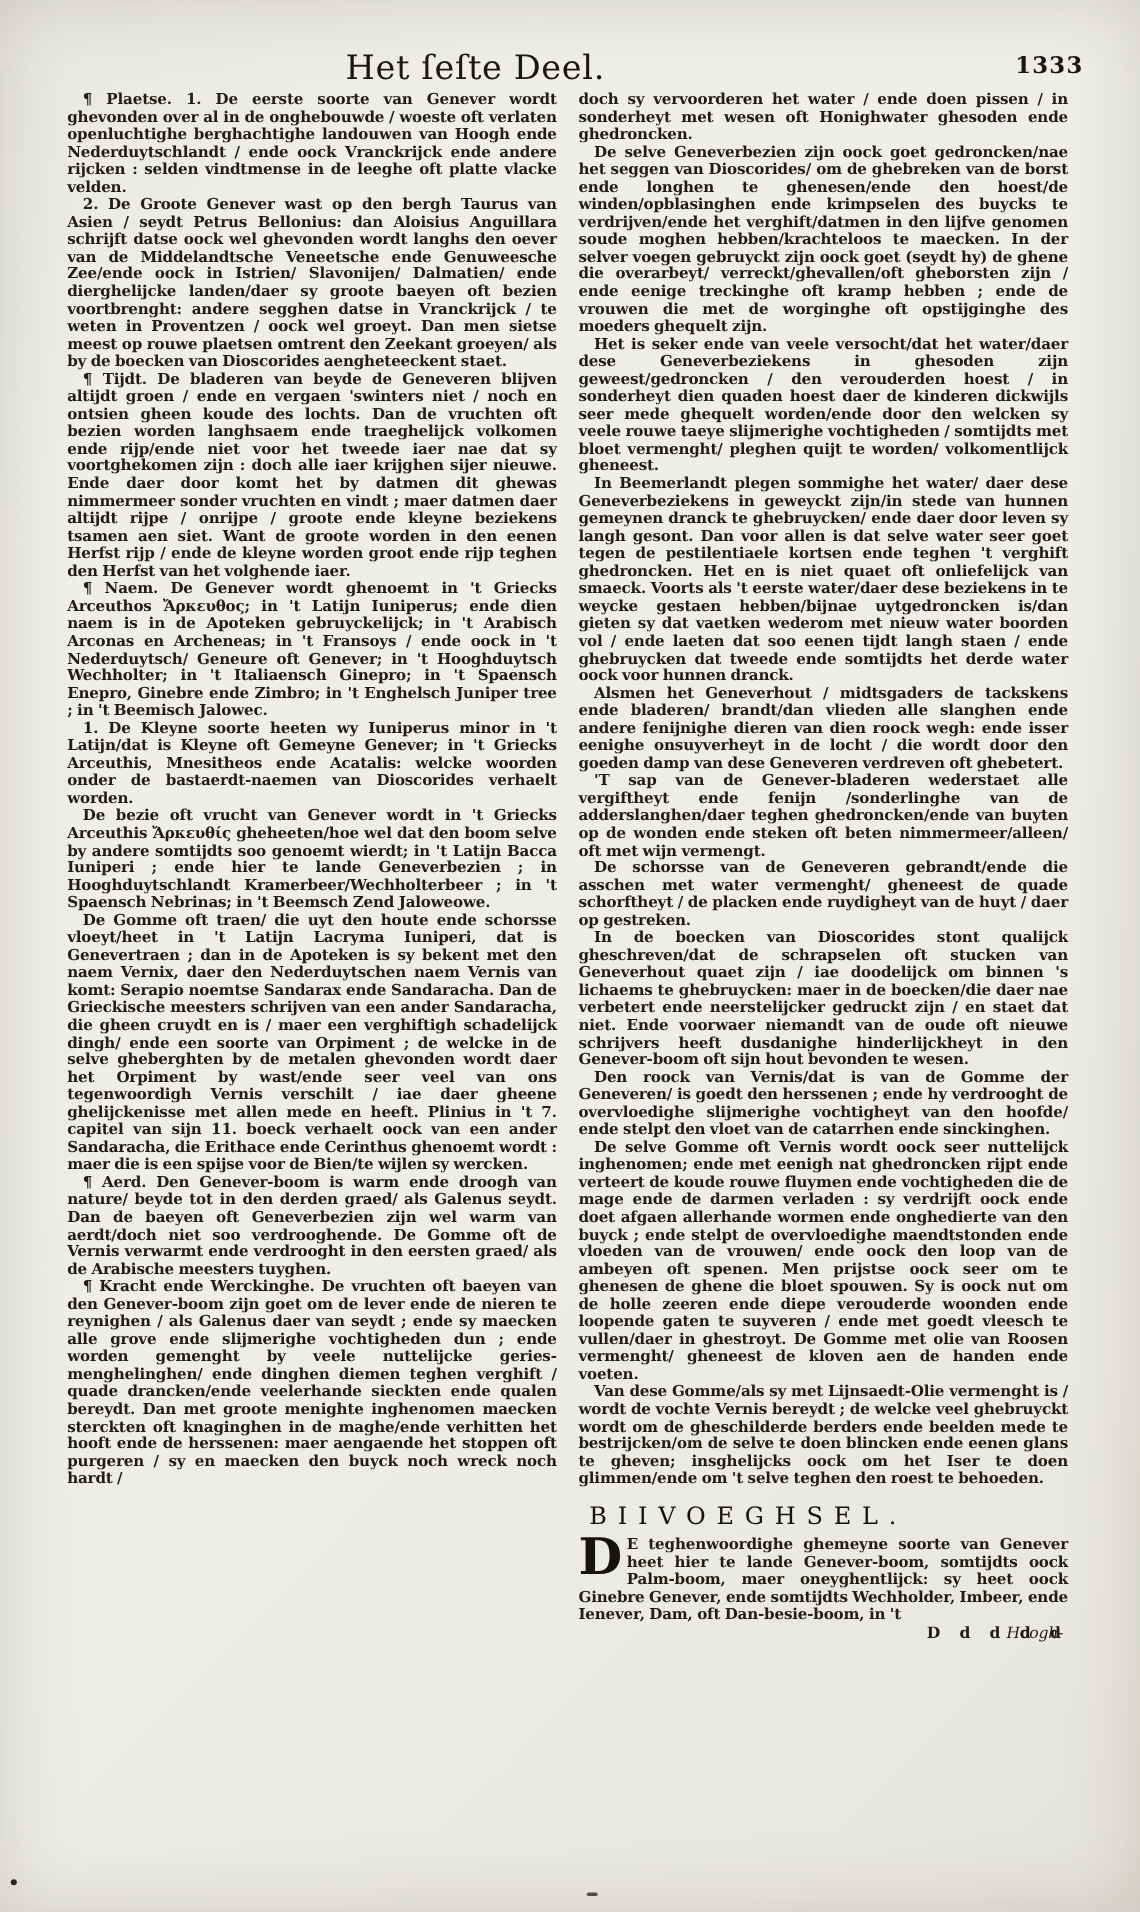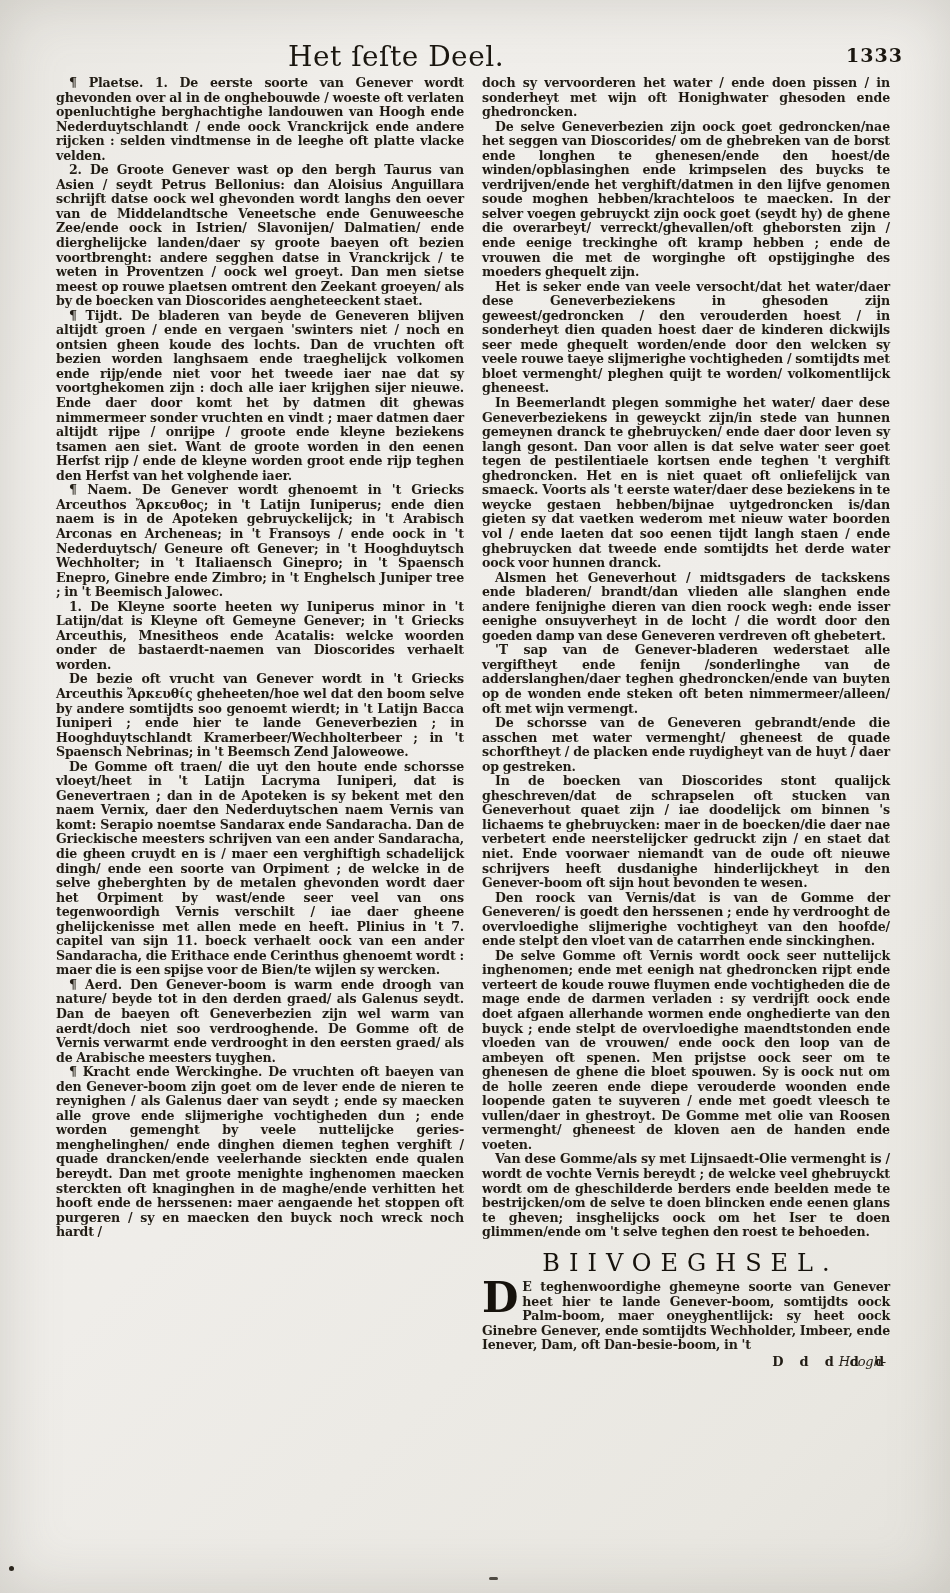--- a/index.html
+++ b/index.html
@@ -21,21 +21,21 @@
   .page-number{position:absolute;left:846px;top:44px;font-size:19px;font-weight:700;letter-spacing:1px;}
   
   .col{position:absolute;top:76px;width:408px;text-align:justify;
        font-size:12.6px;line-height:14.55px;font-weight:700;
        letter-spacing:-.15px;word-spacing:-.5px;color:#211c14;}
   .col-left{left:56px;}
   .col-right{left:482px;}
   .para{margin:0;text-indent:13px;}
   .para.noindent{text-indent:0;}
   .supplement-heading{
-    margin:16px 0 10px 0;text-align:center;font-size:24px;font-weight:500;
+    margin:16px 0 10px 0;font-size:20px;font-weight:500;
     letter-spacing:9px;text-indent:9px;color:#16120c;
   }
   .supplement{text-indent:0;}
   .dropcap{
     float:left;font-size:42px;line-height:32px;padding:2px 4px 0 0;
     font-weight:700;color:#16120c;
   }
   .sig-line{position:relative;height:16px;margin-top:2px;}
   .sig{position:absolute;left:0;right:0;text-align:right;letter-spacing:6px;font-weight:700;font-size:13px;}
   .catchword{position:absolute;right:4px;font-weight:400;font-size:13px;font-style:italic;}
@@ -57,21 +57,21 @@
     <p class="para">¶ Tijdt. De bladeren van beyde de Geneveren blijven altijdt groen / ende en vergaen 'swinters niet / noch en ontsien gheen koude des lochts. Dan de vruchten oft bezien worden langhsaem ende traeghelijck volkomen ende rijp/ende niet voor het tweede iaer nae dat sy voortghekomen zijn : doch alle iaer krijghen sijer nieuwe. Ende daer door komt het by datmen dit ghewas nimmermeer sonder vruchten en vindt ; maer datmen daer altijdt rijpe / onrijpe / groote ende kleyne beziekens tsamen aen siet. Want de groote worden in den eenen Herfst rijp / ende de kleyne worden groot ende rijp teghen den Herfst van het volghende iaer.</p>
     <p class="para">¶ Naem. De Genever wordt ghenoemt in 't Griecks Arceuthos Ἄρκευθος; in 't Latijn Iuniperus; ende dien naem is in de Apoteken gebruyckelijck; in 't Arabisch Arconas en Archeneas; in 't Fransoys / ende oock in 't Nederduytsch/ Geneure oft Genever; in 't Hooghduytsch Wechholter; in 't Italiaensch Ginepro; in 't Spaensch Enepro, Ginebre ende Zimbro; in 't Enghelsch Juniper tree ; in 't Beemisch Jalowec.</p>
     <p class="para">1. De Kleyne soorte heeten wy Iuniperus minor in 't Latijn/dat is Kleyne oft Gemeyne Genever; in 't Griecks Arceuthis, Mnesitheos ende Acatalis: welcke woorden onder de bastaerdt-naemen van Dioscorides verhaelt worden.</p>
     <p class="para">De bezie oft vrucht van Genever wordt in 't Griecks Arceuthis Ἄρκευθίς gheheeten/hoe wel dat den boom selve by andere somtijdts soo genoemt wierdt; in 't Latijn Bacca Iuniperi ; ende hier te lande Geneverbezien ; in Hooghduytschlandt Kramerbeer/Wechholterbeer ; in 't Spaensch Nebrinas; in 't Beemsch Zend Jaloweowe.</p>
     <p class="para">De Gomme oft traen/ die uyt den houte ende schorsse vloeyt/heet in 't Latijn Lacryma Iuniperi, dat is Genevertraen ; dan in de Apoteken is sy bekent met den naem Vernix, daer den Nederduytschen naem Vernis van komt: Serapio noemtse Sandarax ende Sandaracha. Dan de Grieckische meesters schrijven van een ander Sandaracha, die gheen cruydt en is / maer een verghiftigh schadelijck dingh/ ende een soorte van Orpiment ; de welcke in de selve gheberghten by de metalen ghevonden wordt daer het Orpiment by wast/ende seer veel van ons tegenwoordigh Vernis verschilt / iae daer gheene ghelijckenisse met allen mede en heeft. Plinius in 't 7. capitel van sijn 11. boeck verhaelt oock van een ander Sandaracha, die Erithace ende Cerinthus ghenoemt wordt : maer die is een spijse voor de Bien/te wijlen sy wercken.</p>
     <p class="para">¶ Aerd. Den Genever-boom is warm ende droogh van nature/ beyde tot in den derden graed/ als Galenus seydt. Dan de baeyen oft Geneverbezien zijn wel warm van aerdt/doch niet soo verdrooghende. De Gomme oft de Vernis verwarmt ende verdrooght in den eersten graed/ als de Arabische meesters tuyghen.</p>
     <p class="para">¶ Kracht ende Werckinghe. De vruchten oft baeyen van den Genever-boom zijn goet om de lever ende de nieren te reynighen / als Galenus daer van seydt ; ende sy maecken alle grove ende slijmerighe vochtigheden dun ; ende worden gemenght by veele nuttelijcke geries-menghelinghen/ ende dinghen diemen teghen verghift / quade drancken/ende veelerhande sieckten ende qualen bereydt. Dan met groote menighte inghenomen maecken sterckten oft knaginghen in de maghe/ende verhitten het hooft ende de herssenen: maer aengaende het stoppen oft purgeren / sy en maecken den buyck noch wreck noch hardt /</p>
   </div>
 
   <div class="col col-right">
-    <p class="para noindent">doch sy vervoorderen het water / ende doen pissen / in sonderheyt met wijn oft Honighwater ghesoden ende ghedroncken.</p>
+    <p class="para noindent">doch sy vervoorderen het water / ende doen pissen / in sonderheyt met wesen oft Honighwater ghesoden ende ghedroncken.</p>
     <p class="para">De selve Geneverbezien zijn oock goet gedroncken/nae het seggen van Dioscorides/ om de ghebreken van de borst ende longhen te ghenesen/ende den hoest/de winden/opblasinghen ende krimpselen des buycks te verdrijven/ende het verghift/datmen in den lijfve genomen soude moghen hebben/krachteloos te maecken. In der selver voegen gebruyckt zijn oock goet (seydt hy) de ghene die overarbeyt/ verreckt/ghevallen/oft gheborsten zijn / ende eenige treckinghe oft kramp hebben ; ende de vrouwen die met de worginghe oft opstijginghe des moeders ghequelt zijn.</p>
     <p class="para">Het is seker ende van veele versocht/dat het water/daer dese Geneverbeziekens in ghesoden zijn geweest/gedroncken / den verouderden hoest / in sonderheyt dien quaden hoest daer de kinderen dickwijls seer mede ghequelt worden/ende door den welcken sy veele rouwe taeye slijmerighe vochtigheden / somtijdts met bloet vermenght/ pleghen quijt te worden/ volkomentlijck gheneest.</p>
     <p class="para">In Beemerlandt plegen sommighe het water/ daer dese Geneverbeziekens in geweyckt zijn/in stede van hunnen gemeynen dranck te ghebruycken/ ende daer door leven sy langh gesont. Dan voor allen is dat selve water seer goet tegen de pestilentiaele kortsen ende teghen 't verghift ghedroncken. Het en is niet quaet oft onliefelijck van smaeck. Voorts als 't eerste water/daer dese beziekens in te weycke gestaen hebben/bijnae uytgedroncken is/dan gieten sy dat vaetken wederom met nieuw water boorden vol / ende laeten dat soo eenen tijdt langh staen / ende ghebruycken dat tweede ende somtijdts het derde water oock voor hunnen dranck.</p>
     <p class="para">Alsmen het Geneverhout / midtsgaders de tackskens ende bladeren/ brandt/dan vlieden alle slanghen ende andere fenijnighe dieren van dien roock wegh: ende isser eenighe onsuyverheyt in de locht / die wordt door den goeden damp van dese Geneveren verdreven oft ghebetert.</p>
     <p class="para">'T sap van de Genever-bladeren wederstaet alle vergiftheyt ende fenijn /sonderlinghe van de adderslanghen/daer teghen ghedroncken/ende van buyten op de wonden ende steken oft beten nimmermeer/alleen/ oft met wijn vermengt.</p>
     <p class="para">De schorsse van de Geneveren gebrandt/ende die asschen met water vermenght/ gheneest de quade schorftheyt / de placken ende ruydigheyt van de huyt / daer op gestreken.</p>
     <p class="para">In de boecken van Dioscorides stont qualijck gheschreven/dat de schrapselen oft stucken van Geneverhout quaet zijn / iae doodelijck om binnen 's lichaems te ghebruycken: maer in de boecken/die daer nae verbetert ende neerstelijcker gedruckt zijn / en staet dat niet. Ende voorwaer niemandt van de oude oft nieuwe schrijvers heeft dusdanighe hinderlijckheyt in den Genever-boom oft sijn hout bevonden te wesen.</p>
     <p class="para">Den roock van Vernis/dat is van de Gomme der Geneveren/ is goedt den herssenen ; ende hy verdrooght de overvloedighe slijmerighe vochtigheyt van den hoofde/ ende stelpt den vloet van de catarrhen ende sinckinghen.</p>
     <p class="para">De selve Gomme oft Vernis wordt oock seer nuttelijck inghenomen; ende met eenigh nat ghedroncken rijpt ende verteert de koude rouwe fluymen ende vochtigheden die de mage ende de darmen verladen : sy verdrijft oock ende doet afgaen allerhande wormen ende onghedierte van den buyck ; ende stelpt de overvloedighe maendtstonden ende vloeden van de vrouwen/ ende oock den loop van de ambeyen oft spenen. Men prijstse oock seer om te ghenesen de ghene die bloet spouwen. Sy is oock nut om de holle zeeren ende diepe verouderde woonden ende loopende gaten te suyveren / ende met goedt vleesch te vullen/daer in ghestroyt. De Gomme met olie van Roosen vermenght/ gheneest de kloven aen de handen ende voeten.</p>
     <p class="para">Van dese Gomme/als sy met Lijnsaedt-Olie vermenght is / wordt de vochte Vernis bereydt ; de welcke veel ghebruyckt wordt om de gheschilderde berders ende beelden mede te bestrijcken/om de selve te doen blincken ende eenen glans te gheven; insghelijcks oock om het Iser te doen glimmen/ende om 't selve teghen den roest te behoeden.</p>

